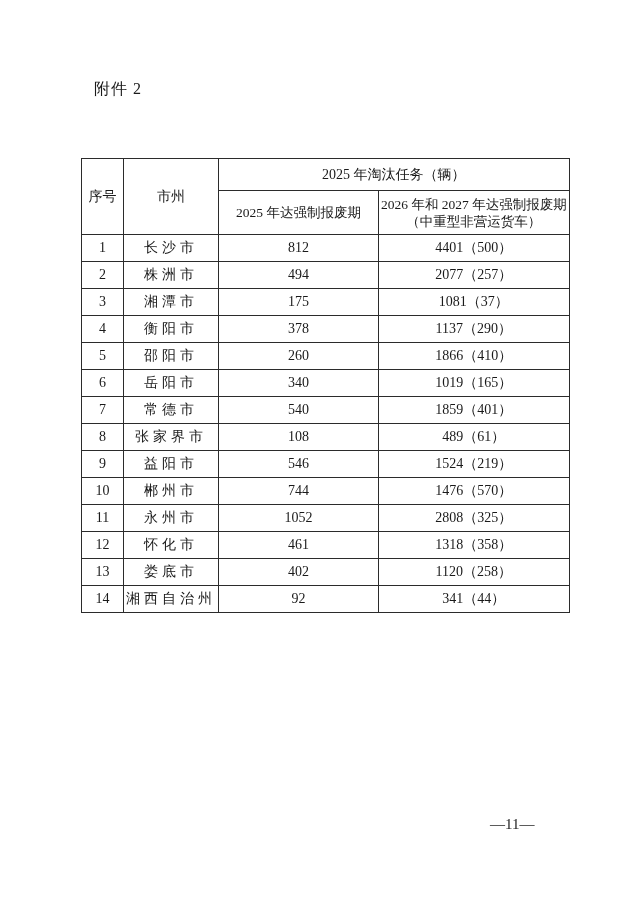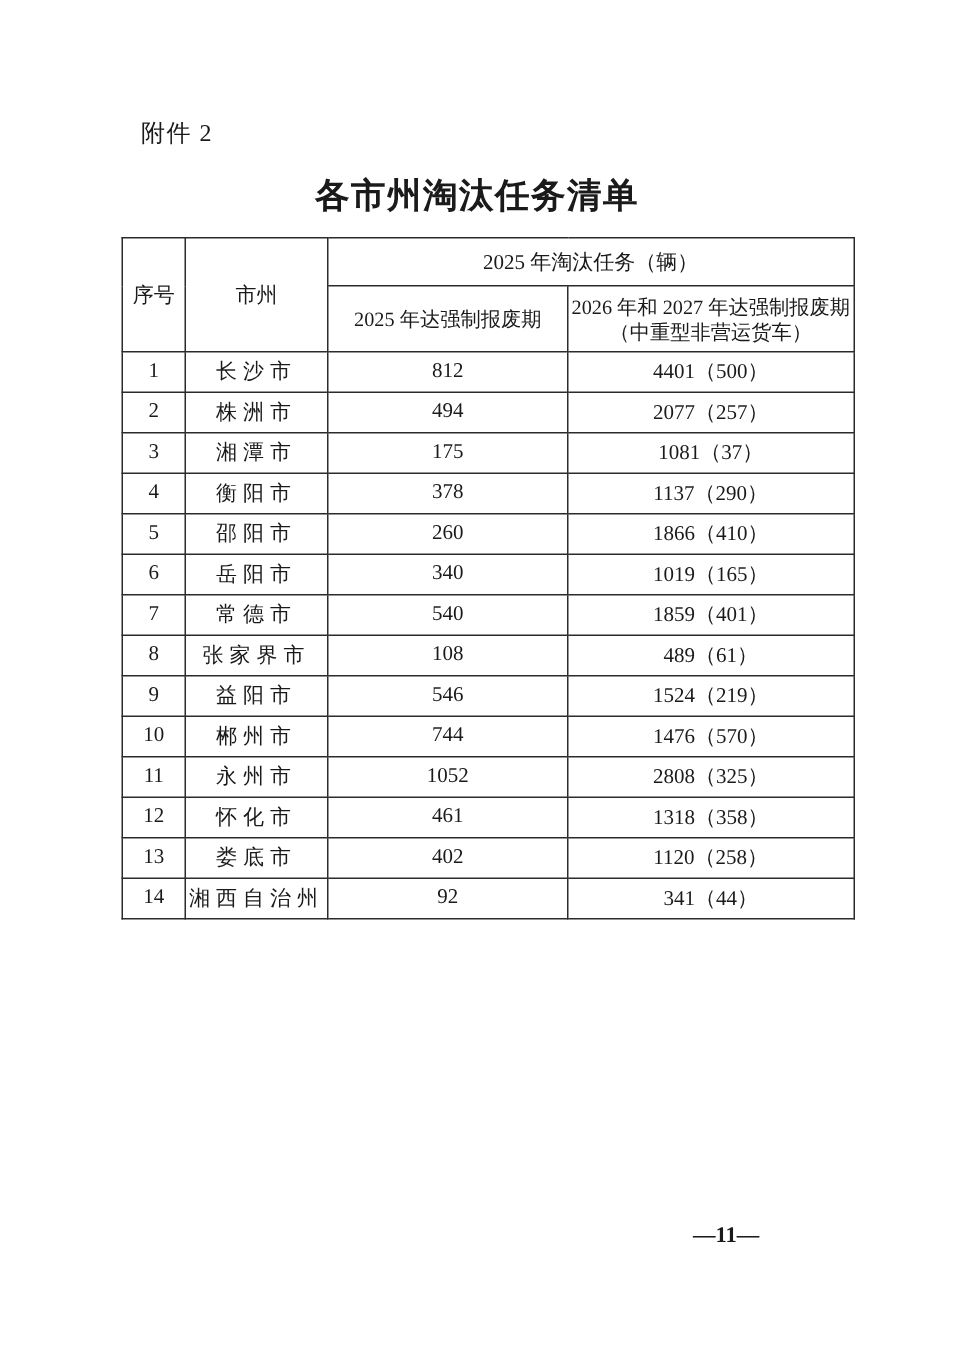--- a/index.html
+++ b/index.html
@@ -52,34 +52,32 @@
   .col-index  { width: 42px;  }
   .col-city   { width: 84px;  }
   .col-v2025  { width: 160px; }
   .col-v2026  { width: 190px; }
   .hrow-1 th { height: 32px; }
   .hrow-2 th { height: 44px; line-height: 17px; font-size: 13.5px; }
   .task-table tbody td { height: 27px; }
   .city-cell { letter-spacing: 4px; margin-top: 19px; }
   .page-number {
     position: absolute;
-    left: 462px;
+    left: 490px;
     top: 816px;
     font-size: 15px;
-    font-weight: bold;
   }
 </style>
 </head>
 <body>
 
 <div class="page">
 
   <div class="attachment">附件 2</div>
 
-  <div class="title">各市州淘汰任务清单</div>
 
   <table class="task-table">
     <colgroup>
       <col class="col-index">
         <col class="col-city">
         <col class="col-v2025">
         <col class="col-v2026">
     </colgroup>
     <thead>
       <tr class="hrow-1">

